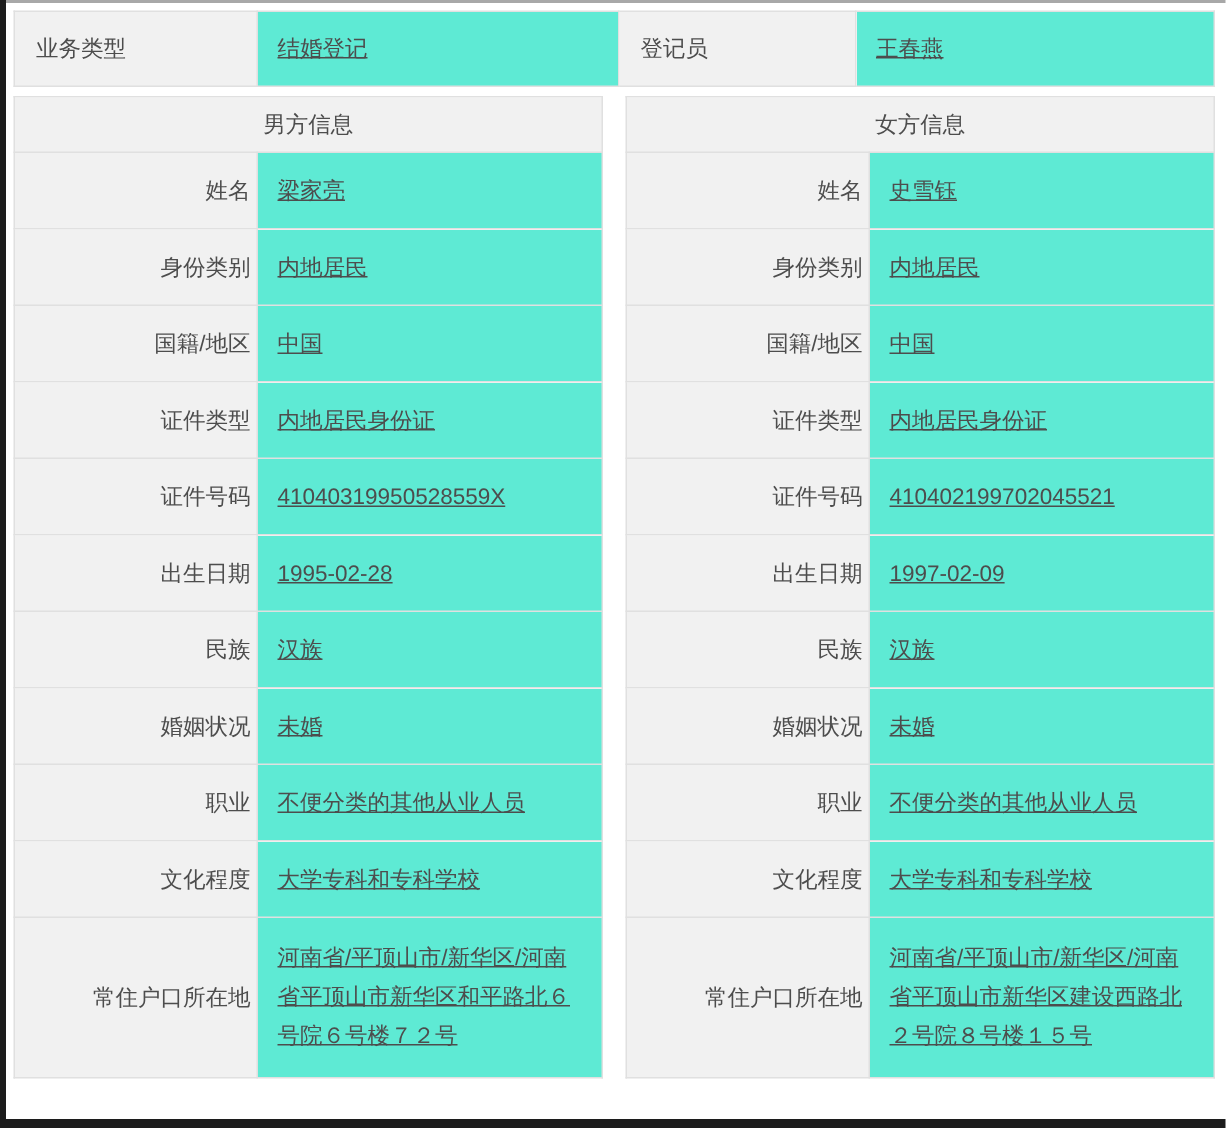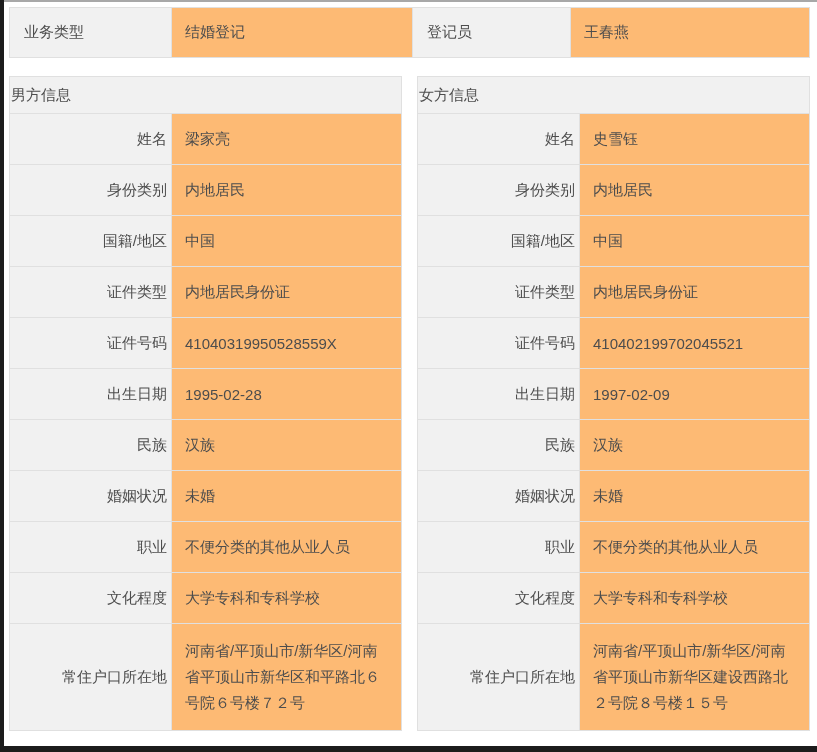--- a/index.html
+++ b/index.html
@@ -7,30 +7,30 @@
     width:817px;height:752px;background:#ffffff;position:relative;overflow:hidden;
     font-family:"Liberation Sans","DejaVu Sans",sans-serif;color:#4d4d4d;
   }
   .edge-left{position:absolute;left:0;top:0;width:4px;height:752px;background:#1c1c1c;}
   .edge-bottom{position:absolute;left:0;bottom:0;width:817px;height:6px;background:#1c1c1c;}
   .edge-top{position:absolute;left:0;top:0;width:817px;height:2px;background:#a8a8a8;}
   .content{position:absolute;left:9px;top:7px;width:801px;}
   table{border-collapse:collapse;table-layout:fixed;}
   td{border:1px solid #e0e0e0;font-size:15px;vertical-align:middle;overflow:hidden;}
   .lbl{background:#f1f1f1;}
-  .val{background:#fdba74;text-align:left;padding:6px 14px 6px 13px;}
+  .val{background:#5eead4;text-align:left;padding:6px 14px 6px 13px;text-decoration:underline;}
   
-  .reg-table{width:801px;margin-bottom:18px;}
+  .reg-table{width:801px;margin-bottom:6px;}
   .reg-table td{height:37px;}
   .reg-table .lbl{text-align:left;padding-left:14px;}
   
   .panels{display:flex;gap:15px;align-items:flex-start;}
   .person-table{width:393px;}
   .person-table td{height:38px;}
-  .person-table .hdr-cell{height:34px;text-align:left;background:#f1f1f1;margin-top:40px;}
+  .person-table .hdr-cell{height:34px;text-align:center;background:#f1f1f1;margin-top:40px;}
   .person-table .lbl{text-align:right;padding-right:4px;}
   .person-table .tall td{height:90px;}
   .person-table .tall .val{line-height:26px;padding-top:8px;padding-bottom:8px;}
 </style>
 </head>
 <body>
 
 <div class="edge-top"></div>
 <div class="edge-left"></div>
 <div class="edge-bottom"></div>

